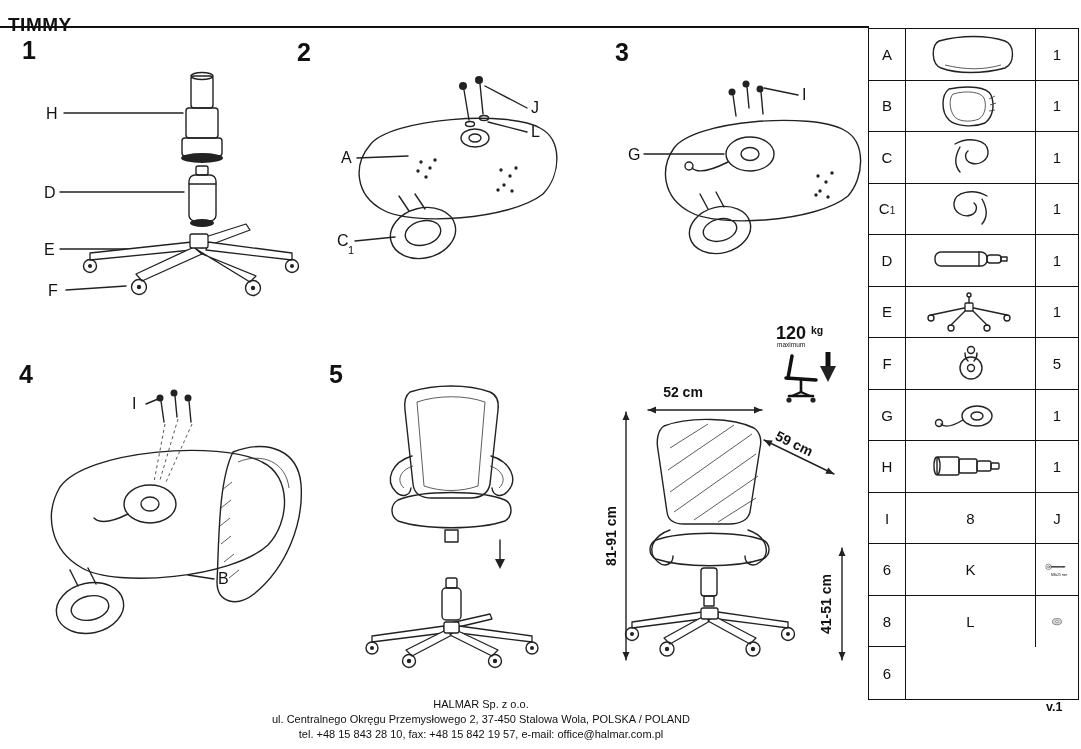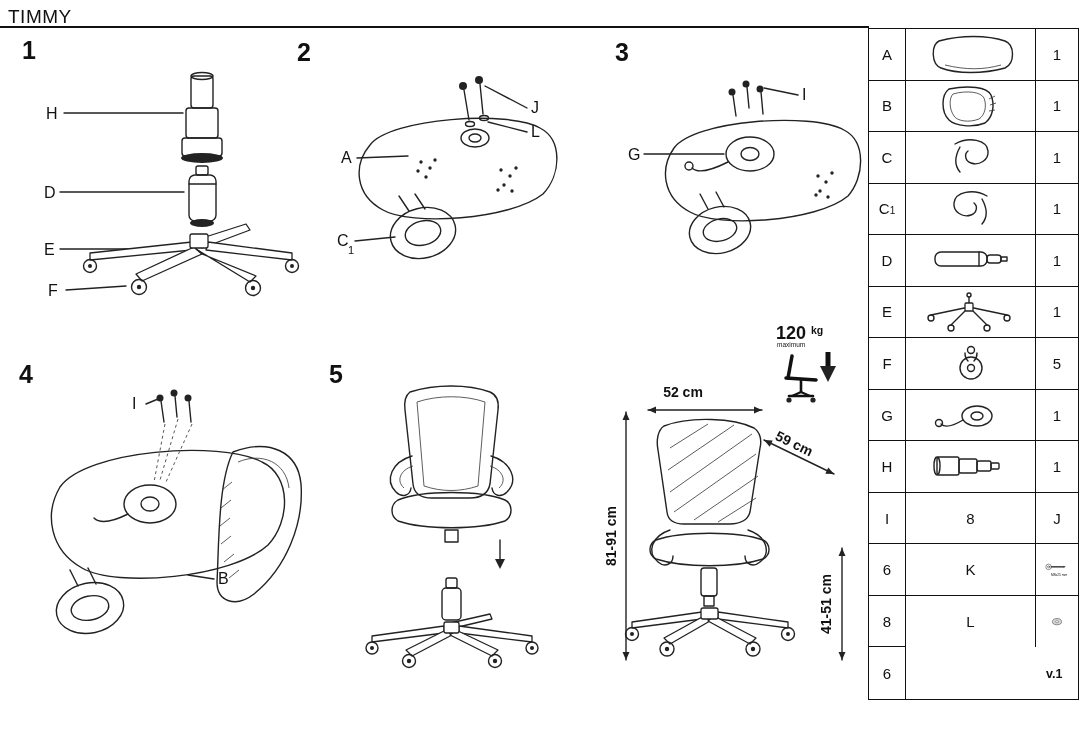--- a/index.html
+++ b/index.html
@@ -1,18 +1,18 @@
 <!DOCTYPE html>
 <html><head>
 <meta charset="utf-8">
 <style>
   html,body{margin:0;padding:0;background:#fff;}
   .page{position:relative;width:1081px;height:749px;background:#fff;overflow:hidden;
         font-family:"Liberation Sans",sans-serif;color:#111;}
-  .title{position:absolute;left:8px;top:6px;font-size:19px;font-weight:normal;letter-spacing:.5px;}
+  .title{position:absolute;left:8px;top:14px;font-size:19px;font-weight:bold;letter-spacing:.5px;}
   .rule{position:absolute;left:0;top:26px;width:869px;border-top:2px solid #111;height:0;}
   .stepnum{position:absolute;font-size:25px;font-weight:bold;}
   svg.diagram{position:absolute;overflow:visible;}
   .ln{fill:none;stroke:#222;stroke-width:1.4;stroke-linecap:round;stroke-linejoin:round;}
   .thin{fill:none;stroke:#333;stroke-width:.8;}
   .dash{fill:none;stroke:#444;stroke-width:.9;stroke-dasharray:3,3;}
   .fill{fill:#222;stroke:none;}
   .leg{fill:#fff;stroke:#222;stroke-width:1.3;stroke-linejoin:round;}
   .lbl{font-family:"Liberation Sans",sans-serif;font-size:16px;fill:#111;}
   .lbl-sub{font-family:"Liberation Sans",sans-serif;font-size:11px;fill:#111;}
@@ -22,21 +22,21 @@
   .kg-note{font-family:"Liberation Sans",sans-serif;font-size:6.5px;fill:#111;}
   .sz{font-family:"Liberation Sans",sans-serif;font-size:9.5px;fill:#111;}
   .parts-grid{position:absolute;left:868px;top:28px;width:211px;height:672px;box-sizing:border-box;
               border:1.6px solid #111;display:grid;grid-template-columns:37px 1fr 42px;grid-auto-rows:1fr;}
   .pcell{border-right:1.3px solid #111;border-bottom:1.3px solid #111;box-sizing:border-box;
          display:flex;align-items:center;justify-content:center;font-size:15px;}
   .pcell:nth-child(3n){border-right:none;}
   .pcell:nth-last-child(-n+3){border-bottom:none;}
   .pcell svg{display:block;}
   .pcell sub{font-size:10px;transform:translateY(2px);}
-  .version{position:absolute;left:1046px;top:667px;font-size:12.5px;font-weight:bold;}
+  .version{position:absolute;left:1046px;top:700px;font-size:12.5px;font-weight:bold;}
   .footer{position:absolute;left:0;top:697px;width:962px;text-align:center;font-size:11px;line-height:14.8px;}
 </style>
 </head>
 <body>
 
 <div class="page">
 
   <div class="title">TIMMY</div>
   <div class="rule"></div>
 
@@ -493,14 +493,19 @@
       </svg>
     </div>
     <div class="pcell">
         <span>6</span>
       </div>
 
   </div>
 
   <div class="version">v.1</div>
 
+  <div class="footer">
+    <div>HALMAR Sp. z o.o.</div>
+    <div>ul. Centralnego Okręgu Przemysłowego 2, 37-450 Stalowa Wola, POLSKA / POLAND</div>
+    <div>tel. +48 15 843 28 10, fax: +48 15 842 19 57, e-mail: office@halmar.com.pl</div>
+  </div>
 
 </div>
 
 </body></html>

